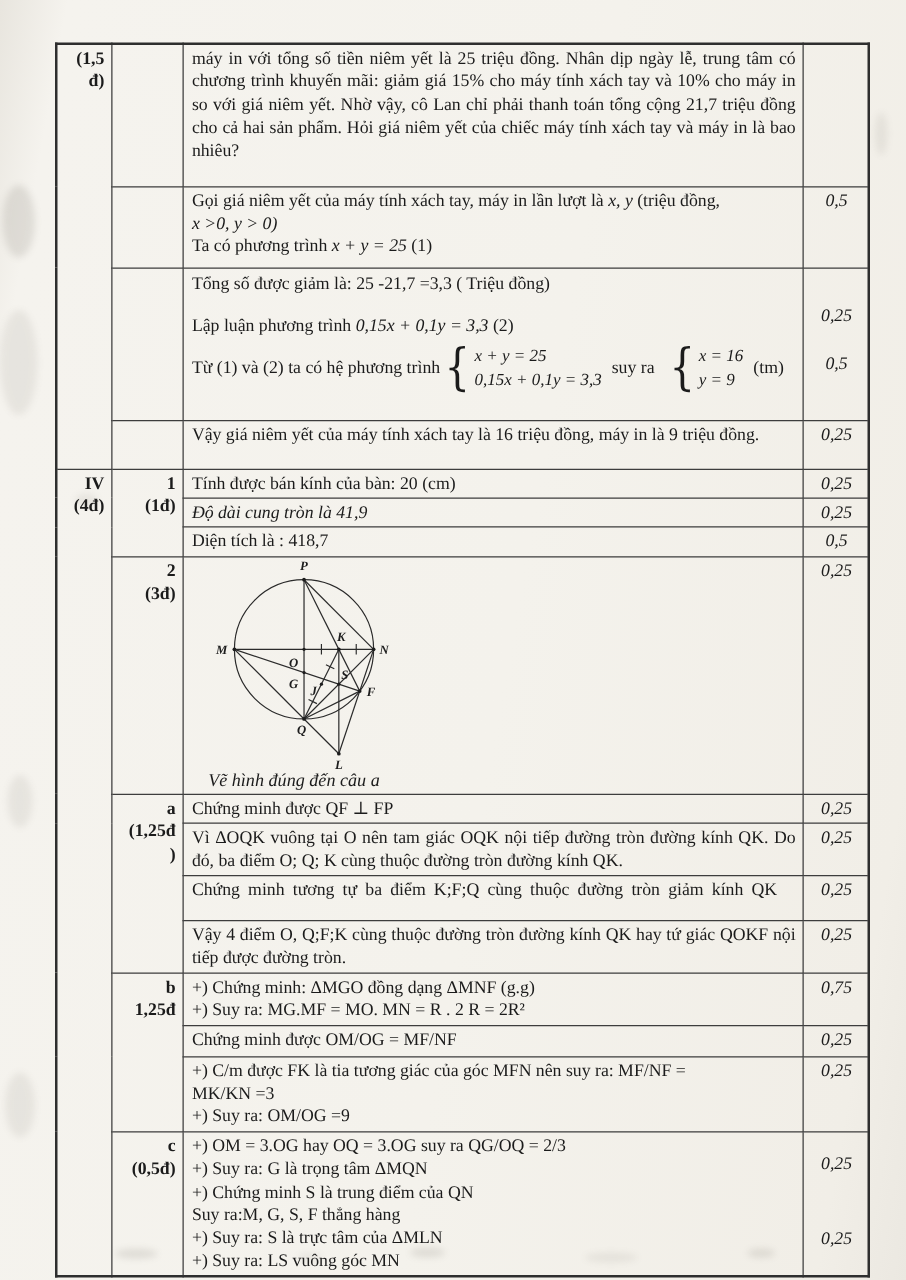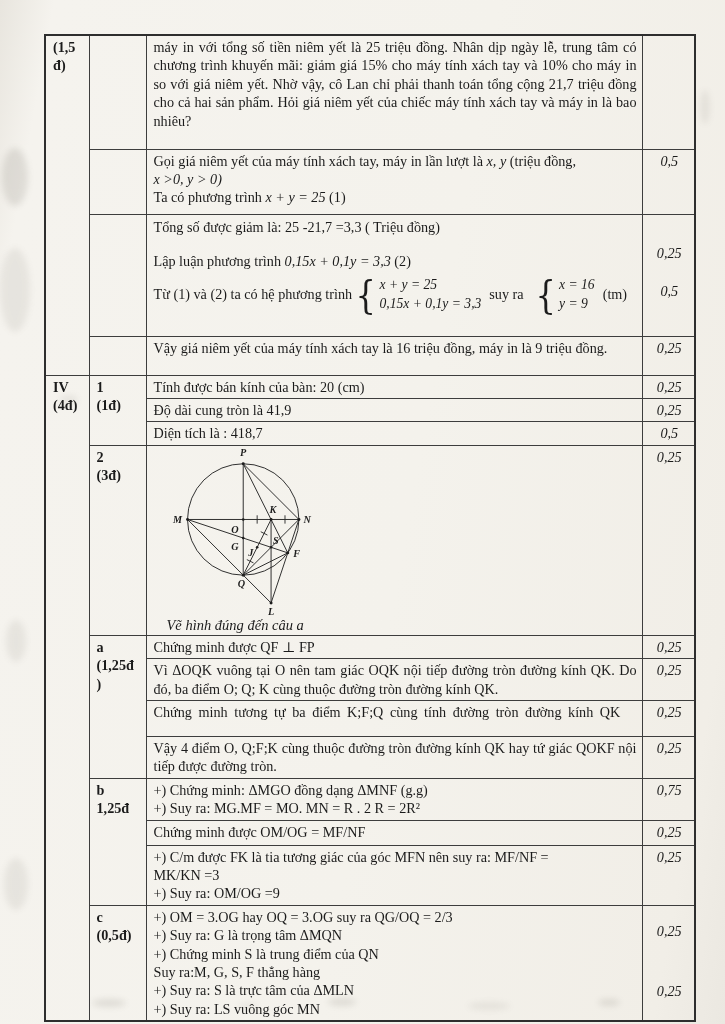--- a/index.html
+++ b/index.html
@@ -19,35 +19,35 @@
     border:2px solid #2e2e2e;
   }
   table.grid td{
     border:1px solid #3d3d3d;
     vertical-align:top;
     padding:2px 5px 2px 7px;
     font-size:14.2px;line-height:18.4px;
     color:#1b1b1b;
     overflow:hidden;
   }
-  td.lab{text-align:left;font-weight:bold;padding:3px 1px;font-size:14.5px;line-height:18px;}
+  td.lab{text-align:right;font-weight:bold;padding:3px 1px;font-size:14.5px;line-height:18px;}
   td.labtop{vertical-align:top;}
   td.labmid{vertical-align:middle;}
   td.pts{
     font-style:italic;text-align:center;vertical-align:middle;
     font-size:15px;padding:1px 2px;margin-left:47px;
   }
   td.ptstop{vertical-align:top;}
   .ptstack{display:flex;flex-direction:column;align-items:center;}
   .just{text-align:justify;}
   .loose{line-height:21.2px;}
   .tight{line-height:15.6px;}
   .vtight{line-height:18px;}
   .math{font-style:italic;}
-  .ital{}
+  .ital{font-style:italic;}
   .spacer12{height:13px;}
   .sysline{display:flex;align-items:center;margin-top:2px;}
   .brace{
     font-family:"DejaVu Serif",serif;
     font-size:40px;font-weight:400;line-height:40px;
     transform:scaleX(.8);margin:0 1px;color:#1b1b1b;
   }
   .syscol{display:flex;flex-direction:column;justify-content:center;}
   .syscol .sysl{font-style:italic;font-size:13.6px;line-height:19px;}
   .sysmid{margin:0 8px;text-align:right;}
@@ -228,21 +228,21 @@
         <div>)</div>
       </td>
       <td><span>Chứng minh được QF ⊥ FP</span></td>
       <td class="pts">0,25</td>
     </tr>
     <tr style="height:37px">
       <td class="just"><span>Vì ΔOQK vuông tại O nên tam giác OQK nội tiếp đường tròn đường kính QK. Do đó, ba điểm O; Q; K cùng thuộc đường tròn đường kính QK.</span></td>
       <td class="pts">0,25</td>
     </tr>
     <tr style="height:36px">
-      <td class="just" style="word-spacing:3px"><span>Chứng minh tương tự ba điểm K;F;Q cùng tính đường tròn đường kính QK</span></td>
+      <td class="just" style="word-spacing:3px"><span>Chứng minh tương tự ba điểm K;F;Q cùng thuộc đường tròn giảm kính QK</span></td>
       <td class="pts">0,25</td>
     </tr>
     <tr style="height:40px">
       <td class="just"><span>Vậy 4 điểm O, Q;F;K  cùng thuộc đường tròn đường kính QK hay tứ giác QOKF nội tiếp được đường tròn.</span></td>
       <td class="pts">0,25</td>
     </tr>
 
     <tr style="height:37px">
       <td class="lab labmid" rowspan="3">
         <div>b</div>

